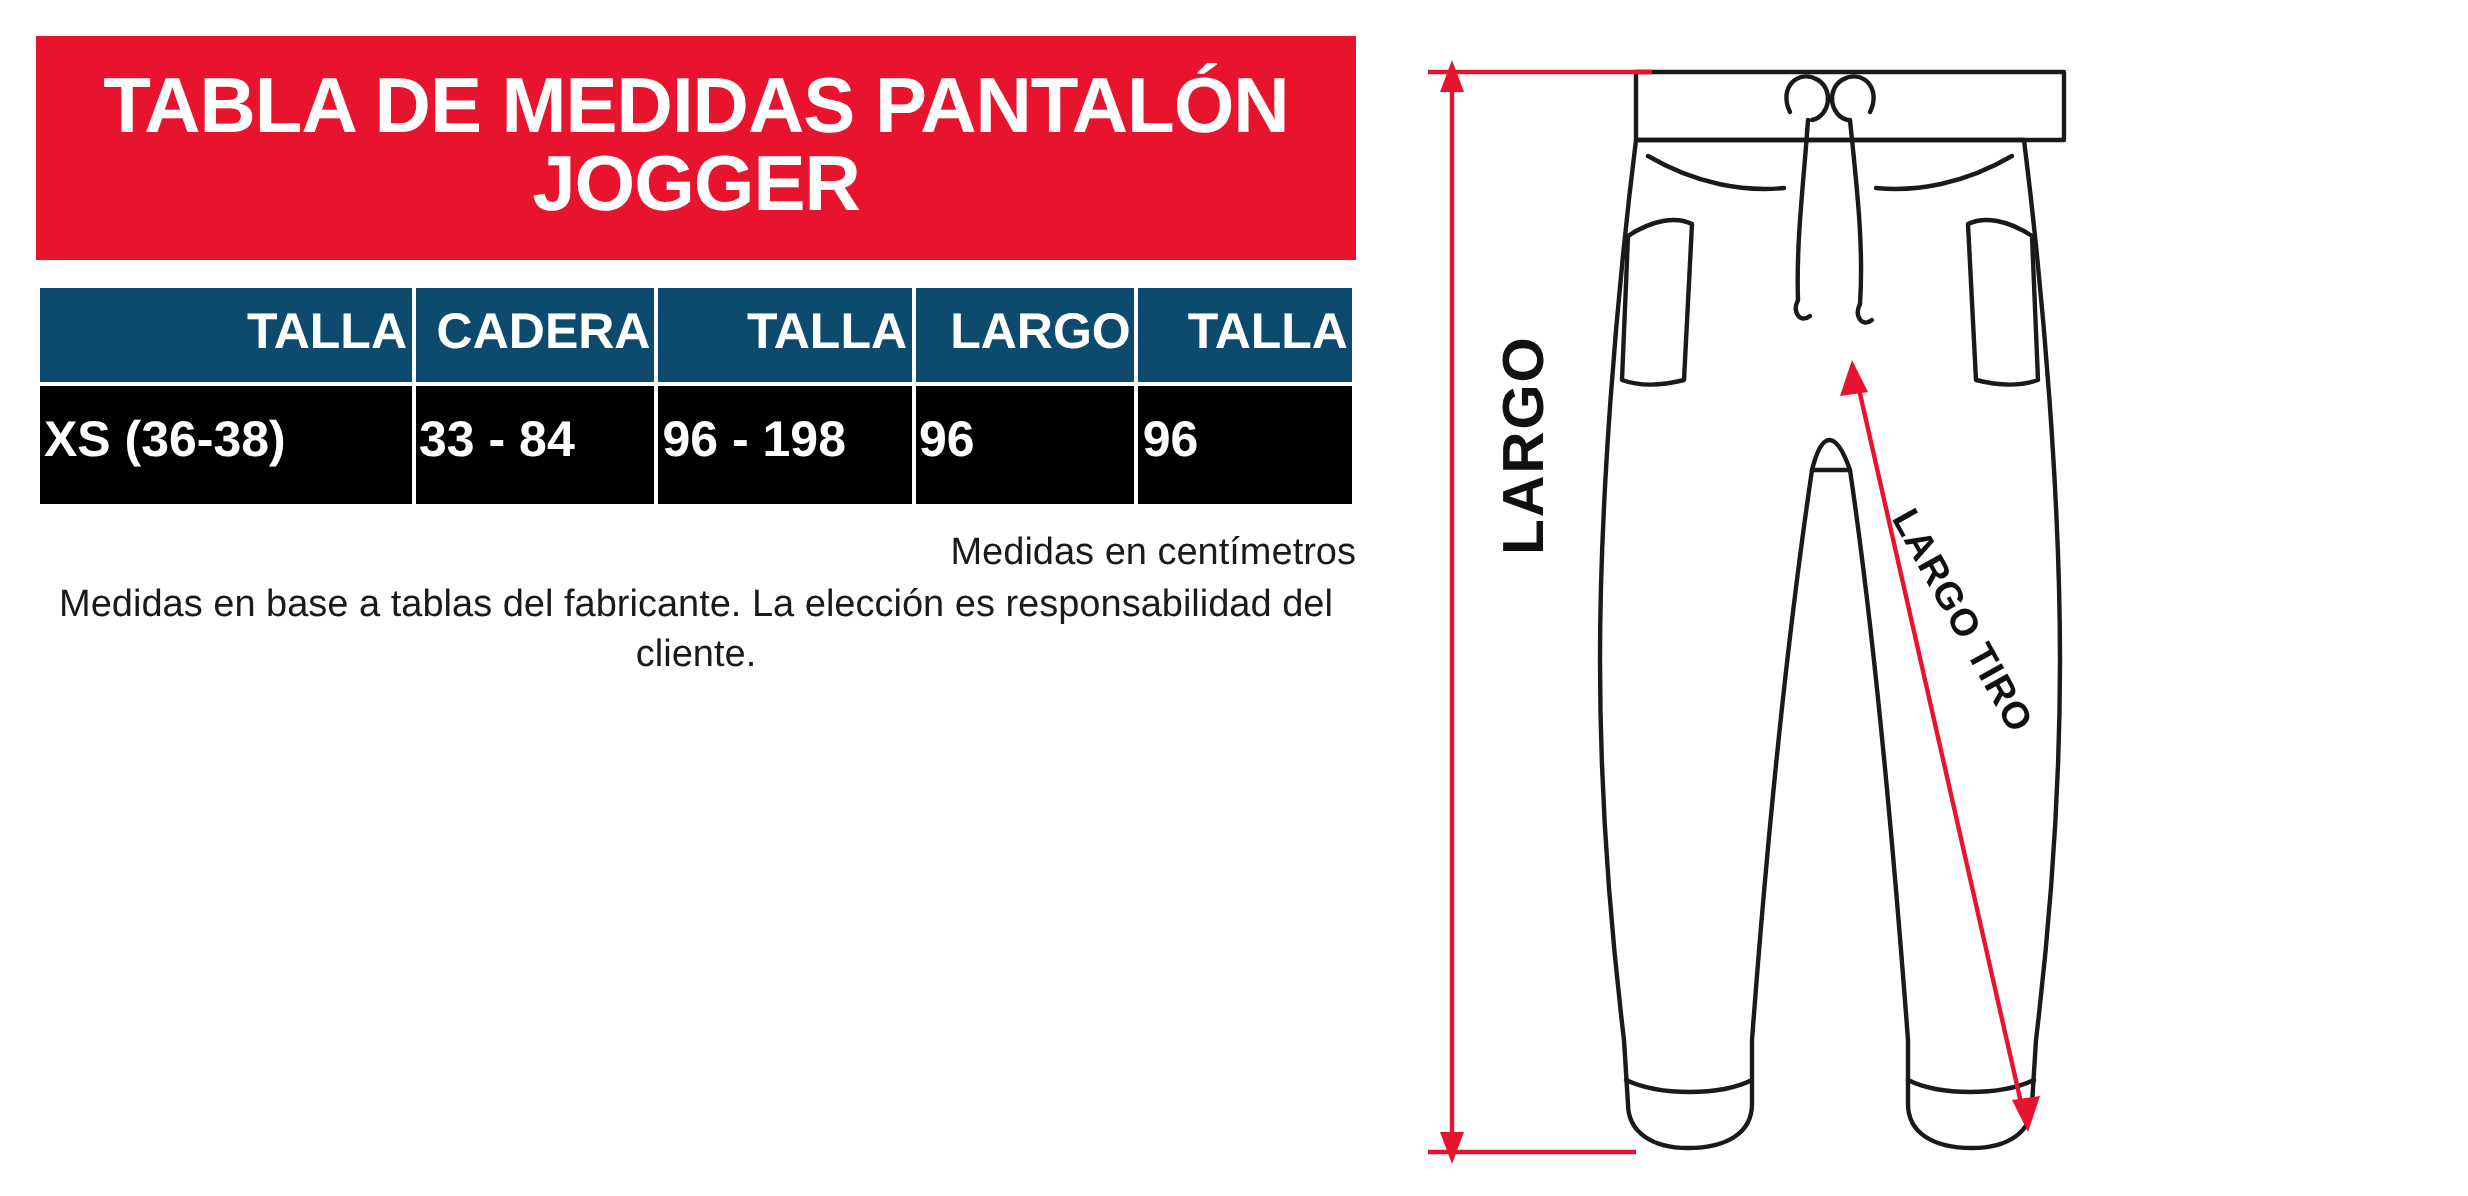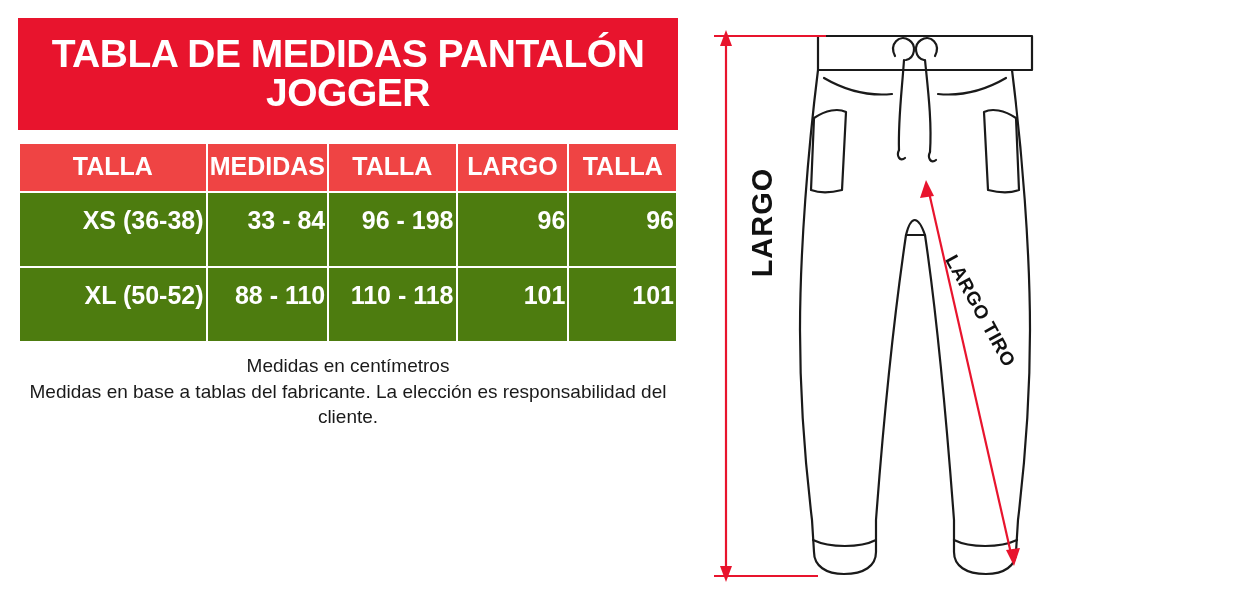--- a/index.html
+++ b/index.html
@@ -41,51 +41,51 @@
     line-height: 1;
   }
 
   .size-table {
     width: 100%;
     border-collapse: collapse;
     margin-top: 12px;
     table-layout: fixed;
   }
   .size-table th {
-    background: #ef4444;
+    background: #0c4a6e;
     color: #ffffff;
     font-size: 25px;
     font-weight: bold;
     padding: 8px 2px 10px 2px;
     border: 2px solid #ffffff;
-    text-align: center;
+    text-align: right;
   }
   .size-table td {
-    background: #4d7c0f;
+    background: #000000;
     color: #ffffff;
     font-size: 25px;
     font-weight: bold;
-    padding: 13px 2px 31px 2px;
+    padding: 13px 2px 17px 2px;
     border: 2px solid #ffffff;
-    text-align: right;
+    text-align: left;
   }
   .size-table col.c-talla   { width: 28.5%; }
   .size-table col.c-cintura { width: 18.5%; }
   .size-table col.c-cadera  { width: 19.5%; }
   .size-table col.c-largo   { width: 17%; }
   .size-table col.c-tiro    { width: 16.5%; }
 
   .notes {
     margin-top: 10px;
     text-align: center;
     color: #1a1a1a;
     font-size: 19px;
     line-height: 1.35;
   }
-  .note-1 { font-size: 19px; }
+  .note-1 { font-size: 19px; text-align: right; }
   .note-2 { font-size: 19px; }
 
   
   .right-panel {
     position: relative;
     width: 434px;
     height: 598px;
   }
   .right-panel svg {
     display: block;
@@ -127,40 +127,33 @@
       <colgroup>
         <col class="c-talla">
           <col class="c-cintura">
           <col class="c-cadera">
           <col class="c-largo">
           <col class="c-tiro">
       </colgroup>
       <thead>
         <tr>
           <th>TALLA</th>
-          <th>MEDIDAS</th>
+          <th>CADERA</th>
           <th>TALLA</th>
           <th>LARGO</th>
           <th>TALLA</th>
         </tr>
       </thead>
       <tbody>
         <tr>
           <td>XS (36-38)</td>
           <td>33 - 84</td>
           <td>96 - 198</td>
           <td>96</td>
           <td>96</td>
-        </tr>
-        <tr>
-          <td>XL (50-52)</td>
-          <td>88 - 110</td>
-          <td>110 - 118</td>
-          <td>101</td>
-          <td>101</td>
         </tr>
       </tbody>
     </table>
 
     <div class="notes">
       <div class="note-1">Medidas en centímetros</div>
       <div class="note-2">Medidas en base a tablas del fabricante. La elección es responsabilidad del cliente.</div>
     </div>
   </div>
 

